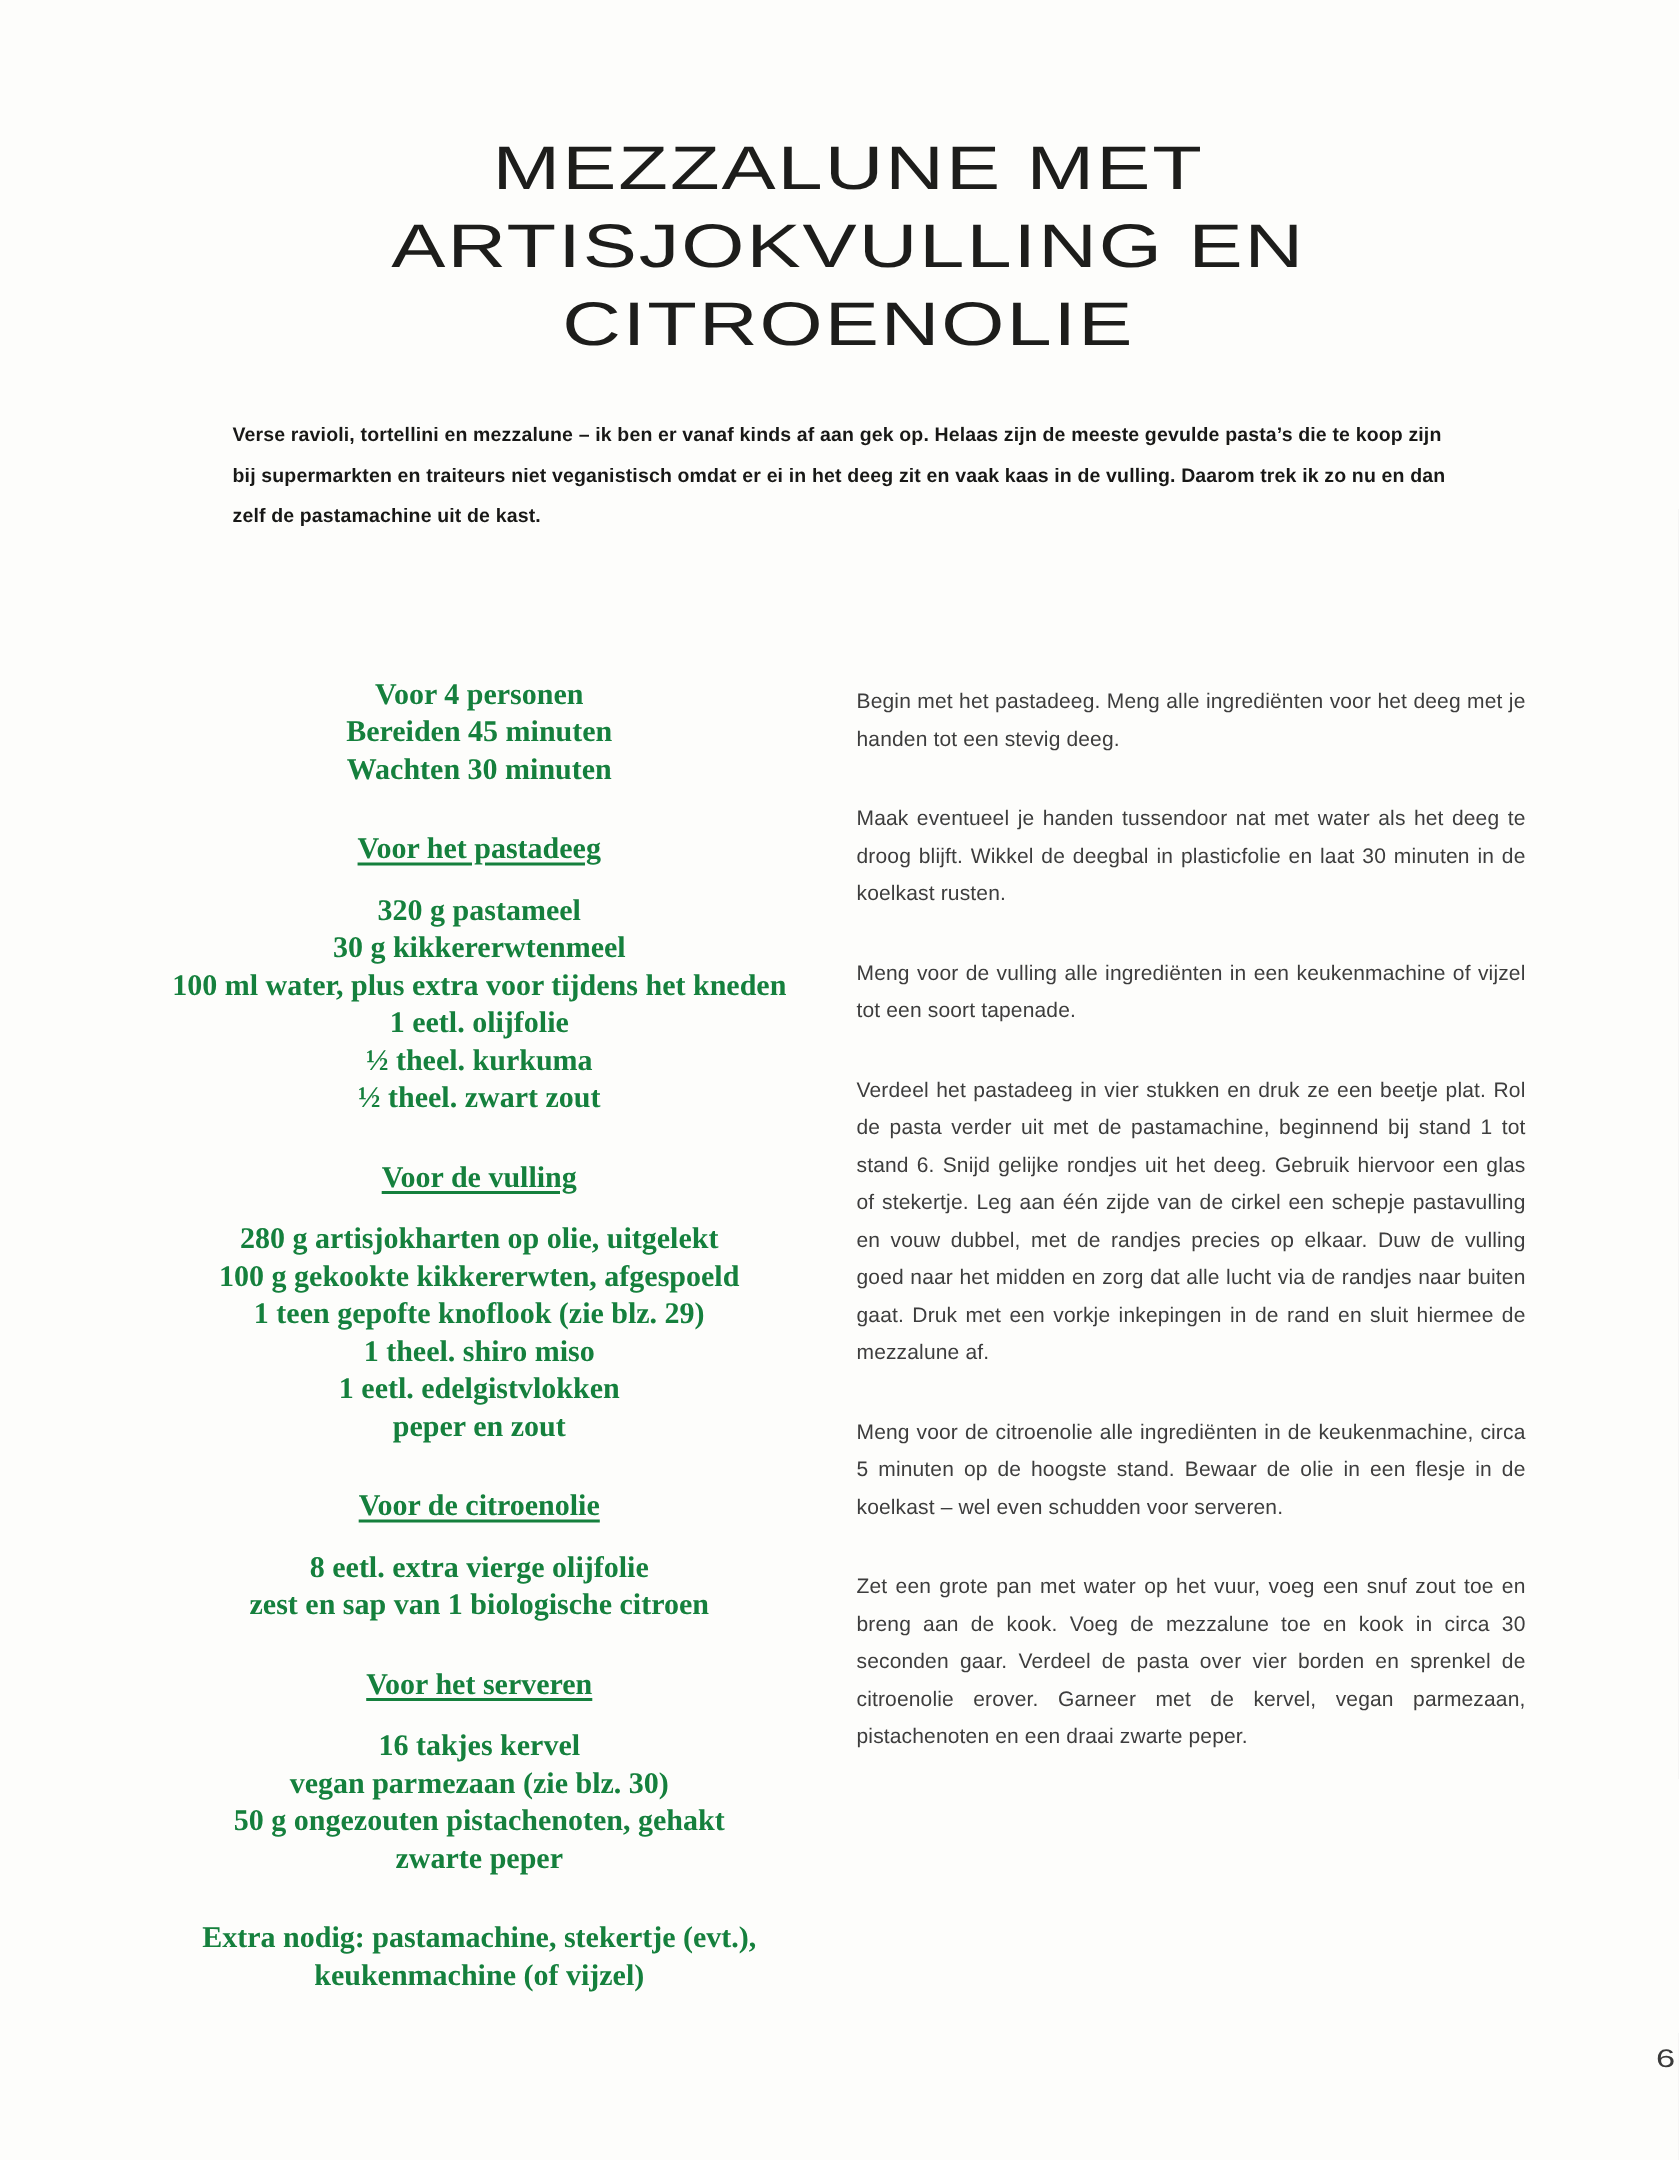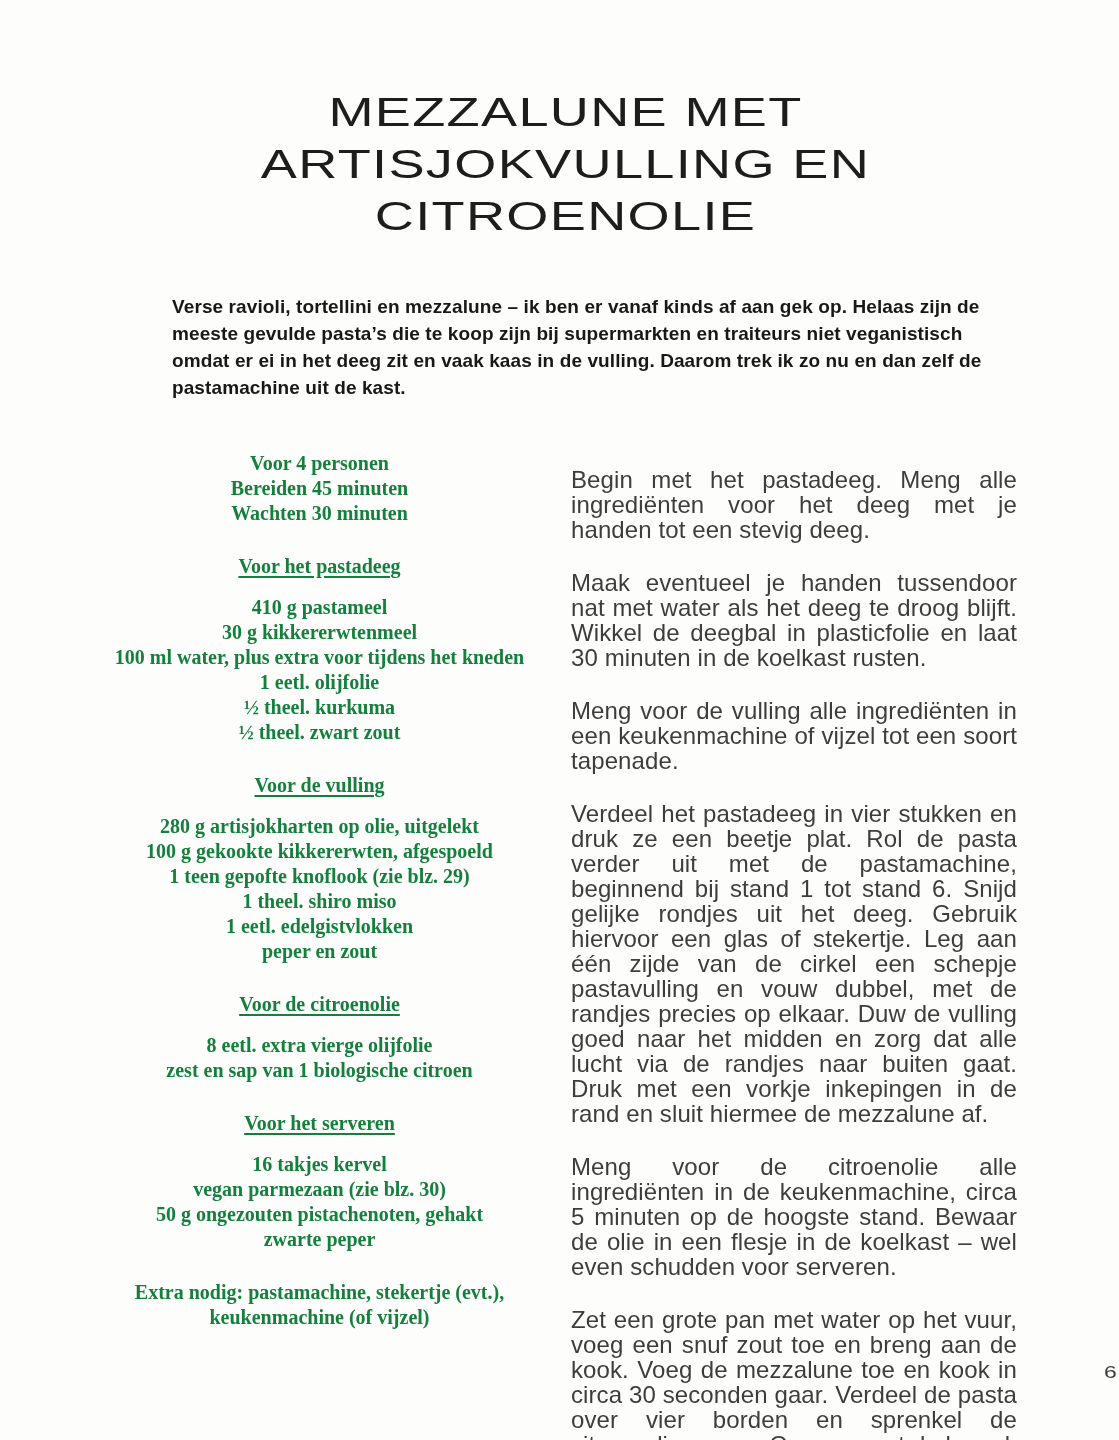--- a/index.html
+++ b/index.html
@@ -45,22 +45,22 @@
     transform: scaleX(1.32);
     transform-origin: 50% 50%;
     white-space: nowrap;
   }
 
   
   .intro {
     position: absolute;
     top: 276px; left: 155px;
     width: 812px;
-    margin: 17px;
-    font-size: 19px;
+    margin: 0;
+    font-size: 13px;
     line-height: 27px;
     font-weight: 700;
     letter-spacing: 0.1px;
     color: #181816;
   }
 
   
   .col-left {
     position: absolute;
     top: 451px; left: 62px;
@@ -88,22 +88,22 @@
     width: 440px;
   }
 
   
   .col-right {
     position: absolute;
     top: 451px; left: 571px;
     width: 446px;
   }
   .para {
-    margin: 16px 0 28px 0;
-    font-size: 24px;
+    margin: 4px 0 28px 0;
+    font-size: 14px;
     line-height: 25px;
     font-weight: 400;
     letter-spacing: 0.1px;
     color: #3d3d3d;
     text-align: justify;
     hyphens: auto;
     -webkit-hyphens: auto;
   }
   .para:last-child { margin-bottom: 0; }
 
@@ -140,21 +140,21 @@
 
   <aside class="col-left">
     <div class="meta">
       <p class="meta-line">Voor 4 personen</p>
       <p class="meta-line">Bereiden 45 minuten</p>
       <p class="meta-line">Wachten 30 minuten</p>
     </div>
 
     <section class="ing-group">
       <h3 class="ing-head">Voor het pastadeeg</h3>
-      <p class="ing-item">410 g pastameel</p>
+      <p class="ing-item">320 g pastameel</p>
       <p class="ing-item">30 g kikkererwtenmeel</p>
       <p class="ing-item">100 ml water, plus extra voor tijdens het kneden</p>
       <p class="ing-item">1 eetl. olijfolie</p>
       <p class="ing-item">½ theel. kurkuma</p>
       <p class="ing-item">½ theel. zwart zout</p>
     </section>
 
     <section class="ing-group">
       <h3 class="ing-head">Voor de vulling</h3>
       <p class="ing-item">280 g artisjokharten op olie, uitgelekt</p>

